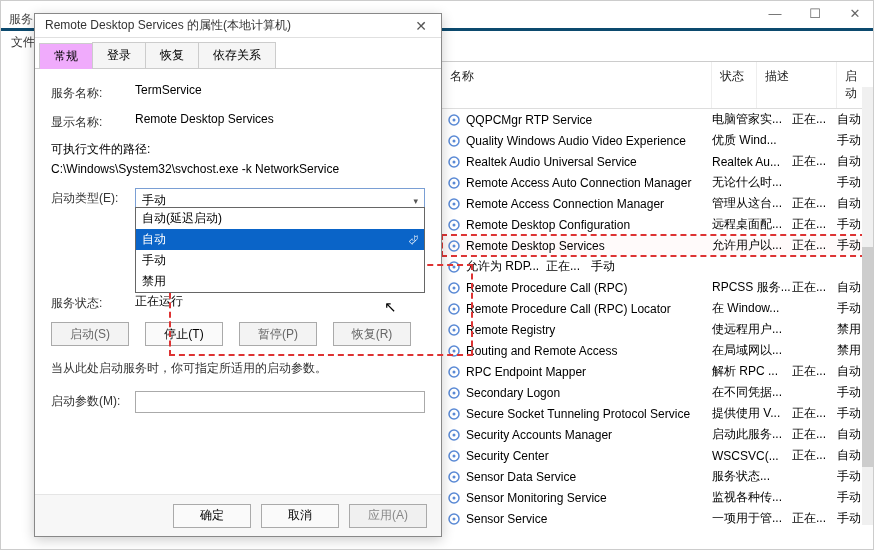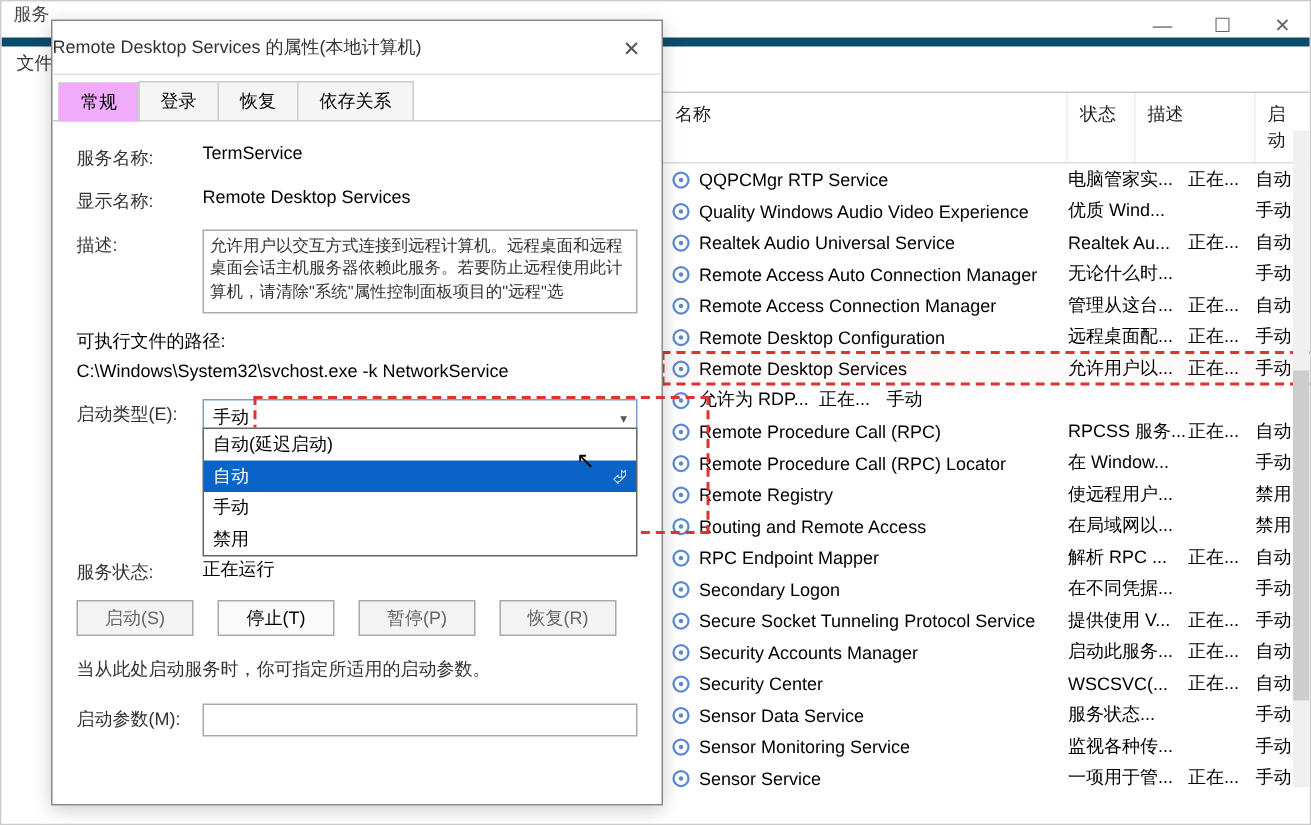--- a/index.html
+++ b/index.html
@@ -1,19 +1,19 @@
 <!DOCTYPE html>
 <html><head>
 <meta charset="utf-8">
 <style>
 *{box-sizing:border-box;margin:0;padding:0}
 body{font-family:"Microsoft YaHei",Tahoma,sans-serif;font-size:12px;color:#000;background:#fff;width:874px;height:550px;overflow:hidden;position:relative;border:1px solid #ccc}
 
 .main-window{position:absolute;left:0;top:0;width:874px;height:550px;background:#fff}
-.main-titlebar{height:30px;display:flex;align-items:flex-start;justify-content:space-between;border-bottom:6px solid #0c4a6e}
+.main-titlebar{height:30px;display:flex;align-items:flex-end;justify-content:space-between;border-bottom:3px solid #0c4a6e}
 .main-titlebar .title{padding-left:8px;color:#444}
 .win-buttons{display:flex;color:#666}
 .win-btn{width:40px;height:30px;display:flex;align-items:center;justify-content:center;font-size:13px}
 .main-menubar{height:22px;padding-left:10px;display:flex;align-items:center;color:#333}
 .main-content{display:flex}
 .left-pane{width:440px}
 .right-pane{flex:1;border-top:1px solid #ccc;border-left:1px solid #ddd;margin-top:8px}
 .rp-header{display:flex;border-bottom:1px solid #ddd}
 .col-h{padding:6px 8px;color:#222;border-right:1px solid #eee}
 .col-name{flex:1}
@@ -24,21 +24,21 @@
 .svc-row.highlighted{outline:2px dashed #d33;outline-offset:-1px;background:rgba(255,0,0,0.02)}
 .svc-row .ic{width:16px;height:16px;margin:0 4px;display:inline-flex;align-items:center;justify-content:center}
 .svc-row .nm{flex:1;overflow:hidden;text-overflow:ellipsis}
 .svc-row .de{width:80px;overflow:hidden;text-overflow:ellipsis}
 .svc-row .st{width:45px}
 .svc-row .sm{width:38px}
 .scroll-ind{position:absolute;right:2px;top:86px;width:11px;height:438px;background:#f0f0f0}
 .scroll-thumb{background:#cdcdcd;width:11px;height:220px;margin-top:160px}
 
 .dialog{position:absolute;left:33px;top:12px;width:408px;height:524px;background:#fff;border:1px solid #888;box-shadow:0 3px 12px rgba(0,0,0,.2)}
-.dlg-titlebar{height:36px;display:flex;align-items:center;justify-content:space-between;border-bottom:1px solid #e0e0e0}
+.dlg-titlebar{height:24px;display:flex;align-items:center;justify-content:space-between;padding-left:10px;border-bottom:1px solid #e0e0e0}
 .dlg-titlebar .t{color:#333}
 .dlg-close{width:40px;height:28px;display:flex;align-items:center;justify-content:center;font-size:14px;color:#555}
 .tabs{display:flex;border-bottom:1px solid #ccc;padding-left:4px;margin-top:4px}
 .tab{padding:4px 14px;border:1px solid #ccc;border-bottom:none;margin-right:-1px;background:#f5f5f5}
 .tab.active{background:#f0abfc;position:relative;top:1px}
 .dlg-body{padding:14px 16px 0 16px}
 .row{display:flex;margin-bottom:10px;align-items:flex-start}
 .lbl{width:84px;color:#333;padding-top:2px}
 .val{flex:1}
 .desc-box{border:1px solid #aaa;width:100%;height:56px;padding:3px 4px;overflow:hidden;font-size:11px;line-height:1.4;color:#333}
@@ -347,26 +347,20 @@
   </div>
   <div class="dlg-body">
     <div class="row">
       <div class="lbl">服务名称:</div>
       <div class="val">TermService</div>
     </div>
     <div class="row">
       <div class="lbl">显示名称:</div>
       <div class="val">Remote Desktop Services</div>
     </div>
-    <div class="row">
-      <div class="lbl">描述:</div>
-      <div class="val">
-          <div class="desc-box">允许用户以交互方式连接到远程计算机。远程桌面和远程桌面会话主机服务器依赖此服务。若要防止远程使用此计算机，请清除"系统"属性控制面板项目的"远程"选</div>
-        </div>
-    </div>
     <div>可执行文件的路径:</div>
     <div class="path">C:\Windows\System32\svchost.exe -k NetworkService</div>
     <div class="row" style="position:relative">
       <div class="lbl">启动类型(E):</div>
       <div class="sel-wrap">
         <div class="sel">
           <span>手动</span>
           <span class="arrow">▾</span>
         </div>
         <div class="dropdown">
@@ -390,16 +384,21 @@
       <div class="btn enabled">停止(T)</div>
       <div class="btn">暂停(P)</div>
       <div class="btn">恢复(R)</div>
     </div>
     <div class="hint">当从此处启动服务时，你可指定所适用的启动参数。</div>
     <div class="row">
       <div class="lbl">启动参数(M):</div>
       <div class="val"><input class="param-input" disabled="" style=""></div>
     </div>
   </div>
+  <div class="dlg-footer">
+    <div class="fbtn">确定</div>
+    <div class="fbtn">取消</div>
+    <div class="fbtn dis">应用(A)</div>
+  </div>
   <div class="highlight-box hb1"></div>
 </div>
 
 <div class="cursor">↖</div>
 
 </body></html>

